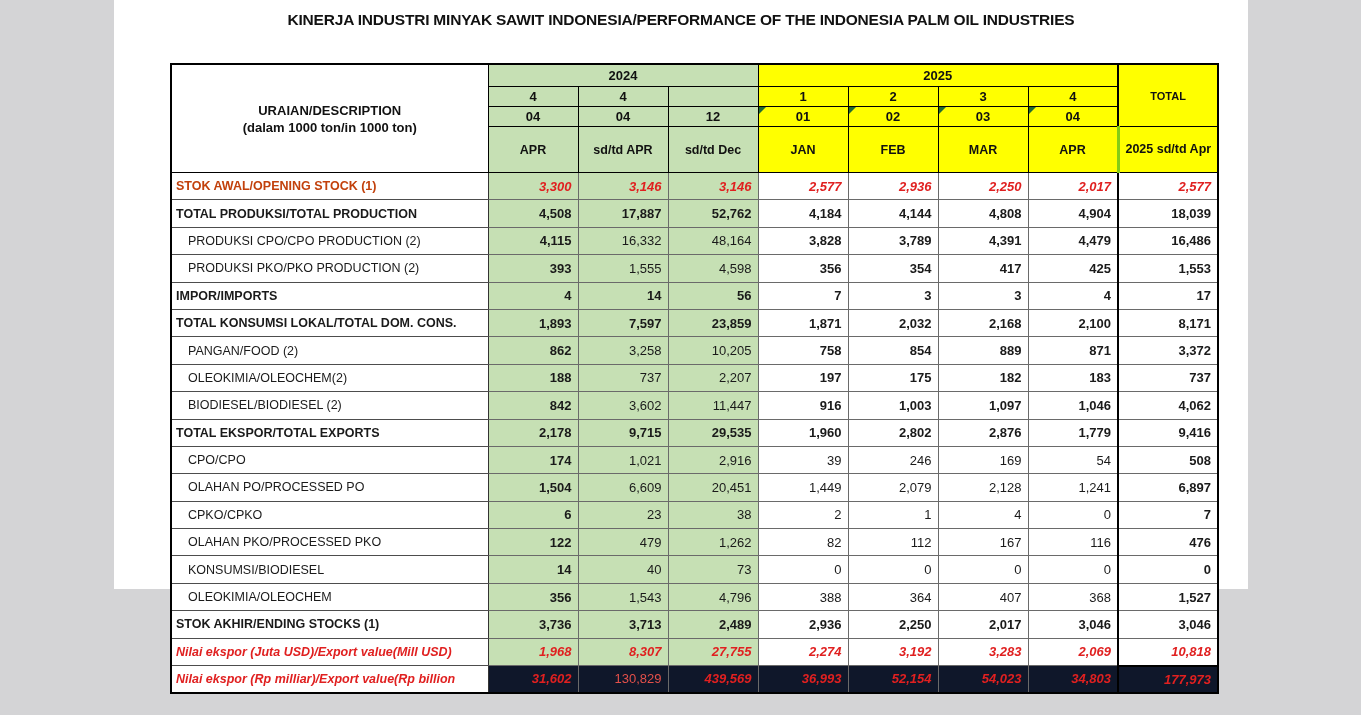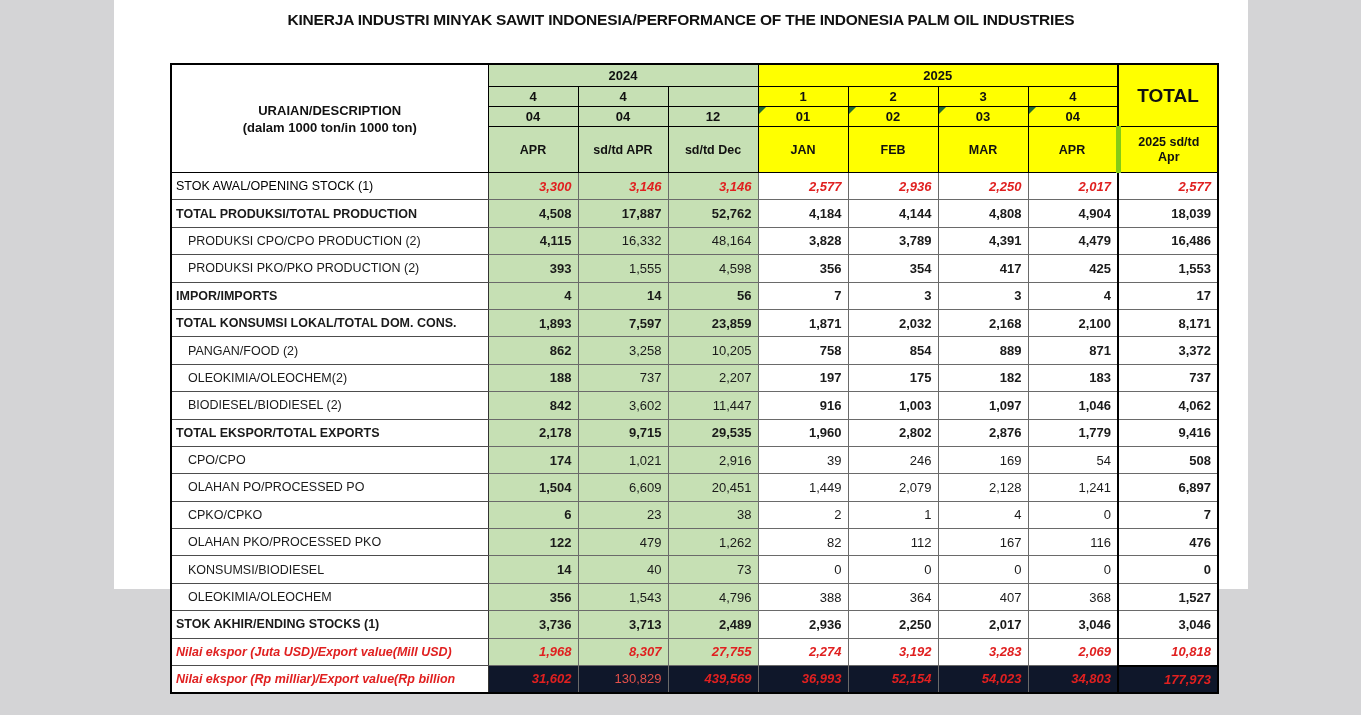--- a/index.html
+++ b/index.html
@@ -38,22 +38,22 @@
 
   th{
     border:1px solid #000;
     font-size:13px;font-weight:700;color:#111;
     text-align:center;vertical-align:middle;
     padding:0;
   }
   .g2024{background:#c6e0b4;}
   .g2025{background:#ffff00;}
   th.desc-head{background:#fff;font-size:13px;line-height:17px;}
-  th.total-head{background:#ffff00;border-left:2px solid #000;font-size:19px;}
-  th.total-sub{background:#ffff00;border-left:5px solid #84cc16;font-size:12.5px;line-height:15px;padding:2px 8px;}
+  th.total-head{background:#ffff00;border-left:2px solid #000;font-size:11px;}
+  th.total-sub{background:#ffff00;border-left:3px solid #84cc16;font-size:12.5px;line-height:15px;padding:2px 0;}
   tr.hr1 th{height:21px;}
   tr.hr2 th{height:19px;}
   tr.hr3 th{height:19px;}
   tr.hr4 th{height:41px;font-size:12.5px;}
   th.flagcell{position:relative;margin-top:32px;}
   th.flagcell .flag{
     position:absolute;top:0;left:0;width:0;height:0;
     border-top:7px solid #1f6b33;
     border-right:7px solid transparent;
   }
@@ -71,21 +71,21 @@
     border-right:1px solid #333;
     text-align:left;
     font-size:12.5px;
     background:#fff;
   }
   td.val{text-align:right;font-weight:700;}
   td.v0,td.v1,td.v2{background:#c6e0b4;}
   td.v7{border-left:2px solid #000;background:#fff;}
 
   tr.main td.desc{font-weight:700;}
-  tr.opening td.desc{font-weight:400;color:#000000;margin-top:28px;}
+  tr.opening td.desc{font-weight:700;color:#c2410c;margin-top:28px;}
   tr.opening td.val{color:#e02020;font-style:italic;}
   tr.sub td.desc, tr.sub2 td.desc{font-weight:400;padding-left:16px;}
   tr.sub td.v1, tr.sub td.v2{font-weight:400;margin-left:20px;}
   tr.sub2 td.v1, tr.sub2 td.v2, tr.sub2 td.v3, tr.sub2 td.v4, tr.sub2 td.v5, tr.sub2 td.v6{font-weight:400;}
 
   tr.exportusd td.desc, tr.exportrp td.desc{
     font-weight:700;font-style:italic;color:#e02020;
   }
   tr.exportusd td.val{color:#e02020;font-style:italic;}
   tr.exportrp td.val{color:#e02020;font-style:italic;background:#0f172a;margin-left:7px;}

